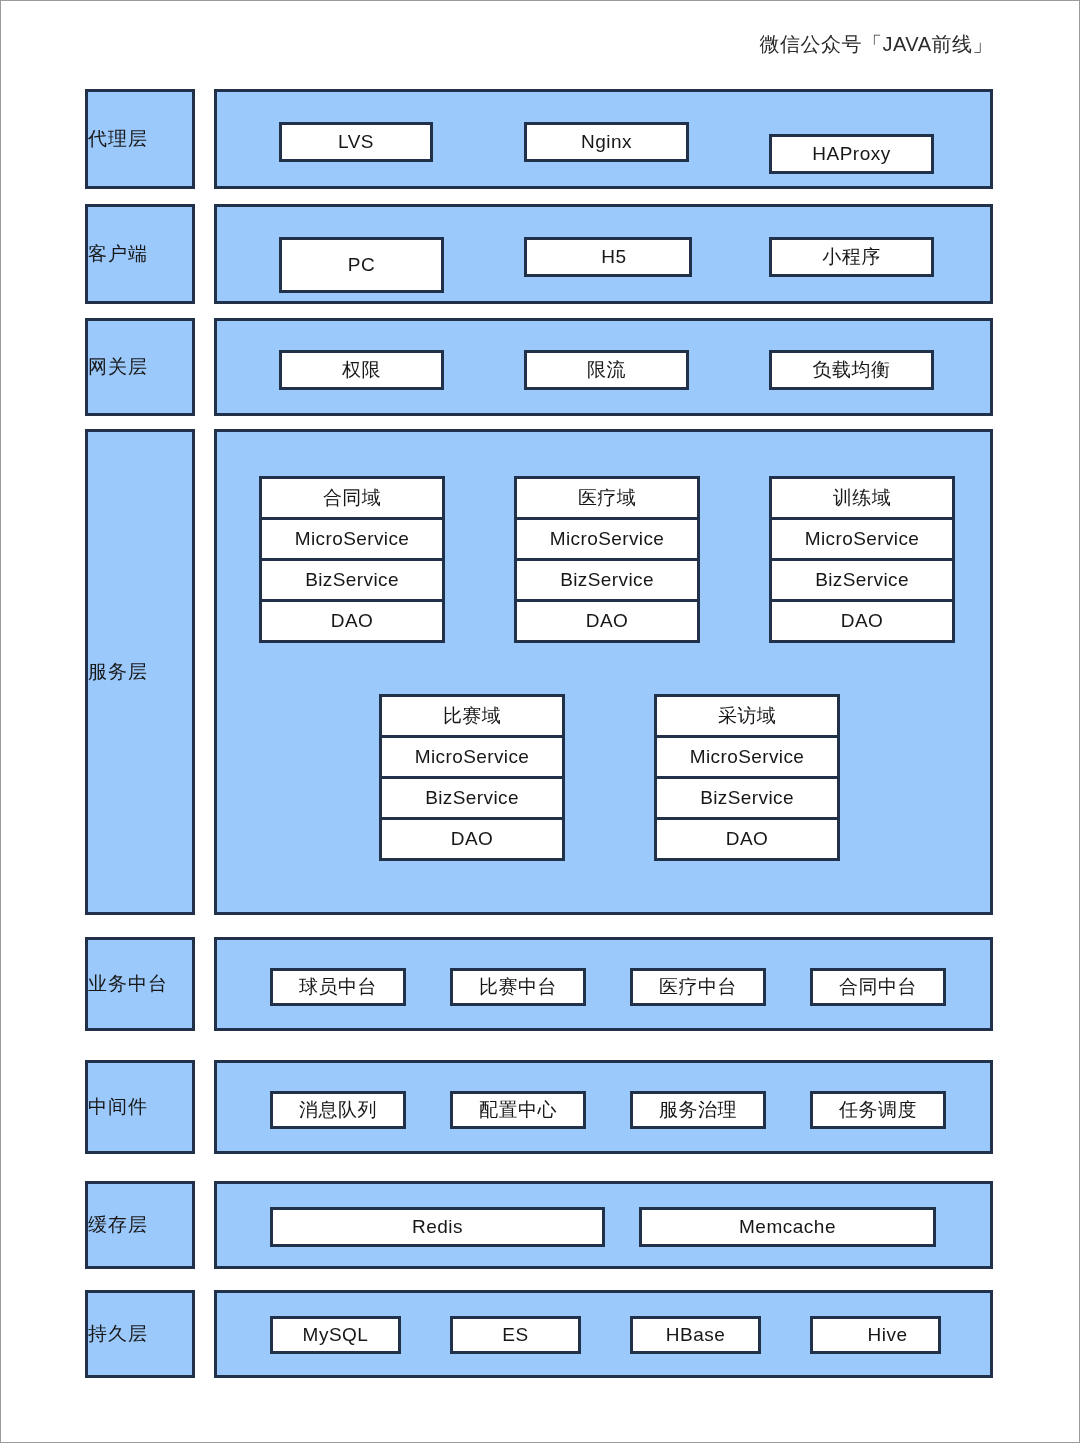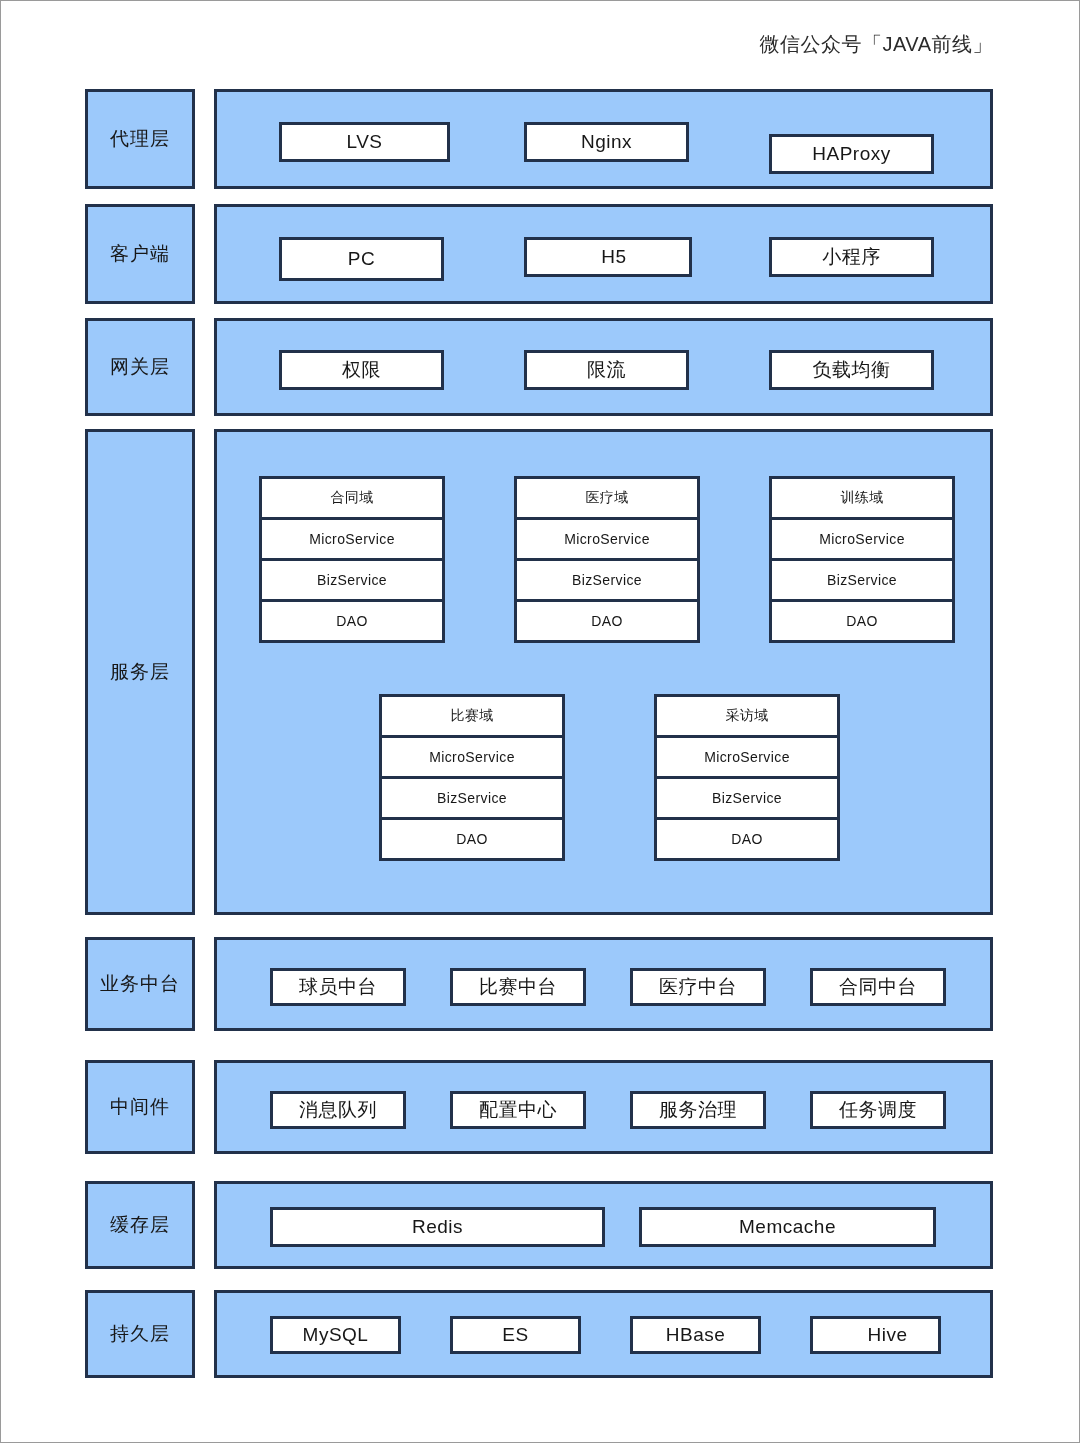--- a/index.html
+++ b/index.html
@@ -34,21 +34,20 @@
     position: absolute;
     background: #9CC9FB;
     border: 3px solid #22314a;
     box-sizing: border-box;
   }
   .label-panel {
     left: 84px;
     width: 110px;
     display: flex;
     align-items: center;
-    justify-content: center;
   }
   .label-text {
     font-size: 19px;
     color: #171717;
     letter-spacing: 1px;
   }
   .row-panel {
     left: 213px;
     width: 779px;
   }
@@ -81,52 +80,52 @@
     height: 44px;
     margin-top: -3px;
     display: flex;
     align-items: center;
     justify-content: center;
   }
   .domain-cell:first-child {
     margin-top: 0;
   }
   .domain-cell span {
-    font-size: 14px;
+    font-size: 19px;
     color: #171717;
     letter-spacing: 0.4px;
   }
 </style>
 </head>
 <body>
 
 <div id="page">
 
   <div class="header">微信公众号「JAVA前线」</div>
 
   <div class="panel label-panel" style="top:88px; height:100px;">
     <span class="label-text">代理层</span>
   </div>
   <div class="panel row-panel" style="top:88px; height:100px;">
-    <div class="box" style="left:62px; top:30px; width:171px; height:40px;">
+    <div class="box" style="left:62px; top:30px; width:154px; height:40px;">
       <span class="box-text">LVS</span>
     </div>
     <div class="box" style="left:307px; top:30px; width:165px; height:40px;">
       <span class="box-text">Nginx</span>
     </div>
     <div class="box" style="left:552px; top:30px; width:165px; height:40px;margin-top:12px;">
       <span class="box-text">HAProxy</span>
     </div>
   </div>
 
   <div class="panel label-panel" style="top:203px; height:100px;">
     <span class="label-text">客户端</span>
   </div>
   <div class="panel row-panel" style="top:203px; height:100px;">
-    <div class="box" style="left:62px; top:30px; width:165px; height:44px;">
+    <div class="box" style="left:62px; top:30px; width:165px; height:56px;">
       <span class="box-text">PC</span>
     </div>
     <div class="box" style="left:307px; top:30px; width:168px; height:40px;padding-left:12px;">
       <span class="box-text">H5</span>
     </div>
     <div class="box" style="left:552px; top:30px; width:165px; height:40px;">
       <span class="box-text">小程序</span>
     </div>
   </div>
 

